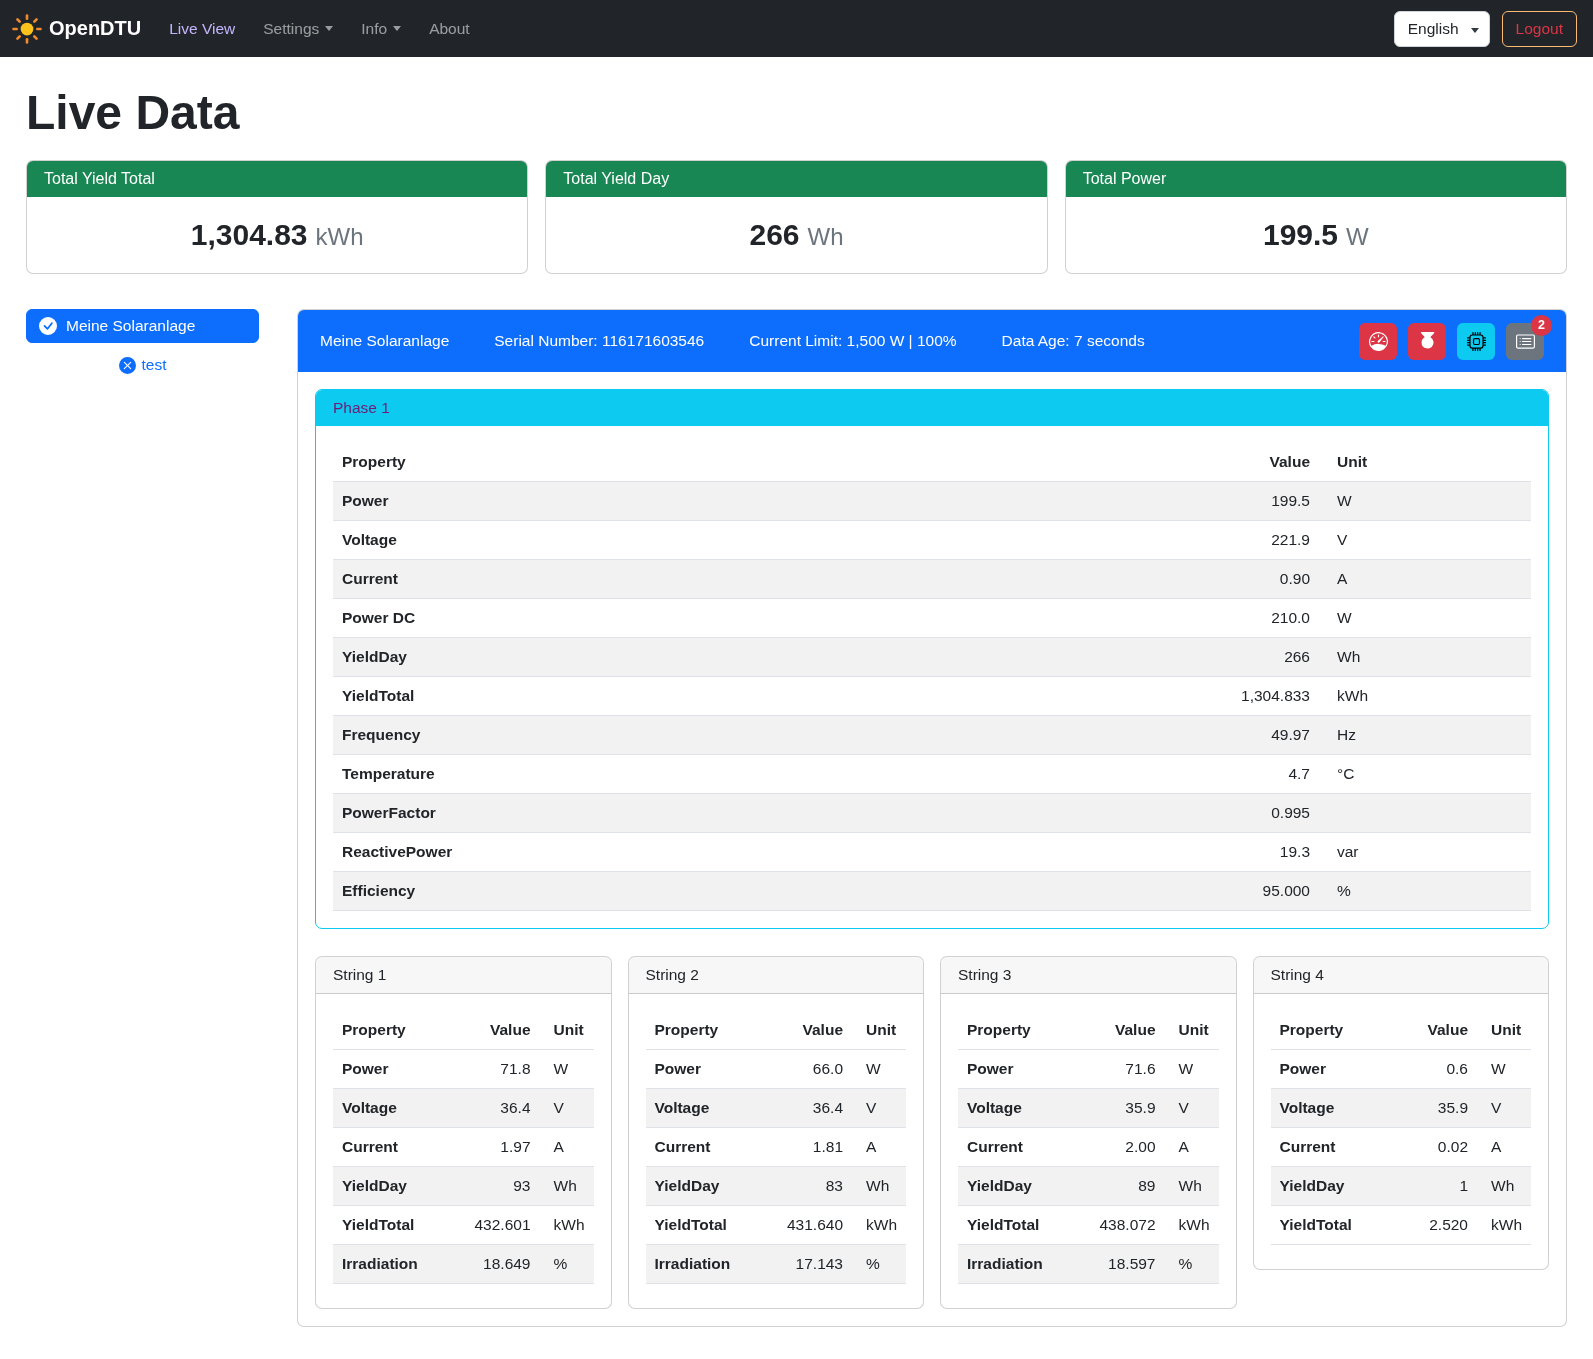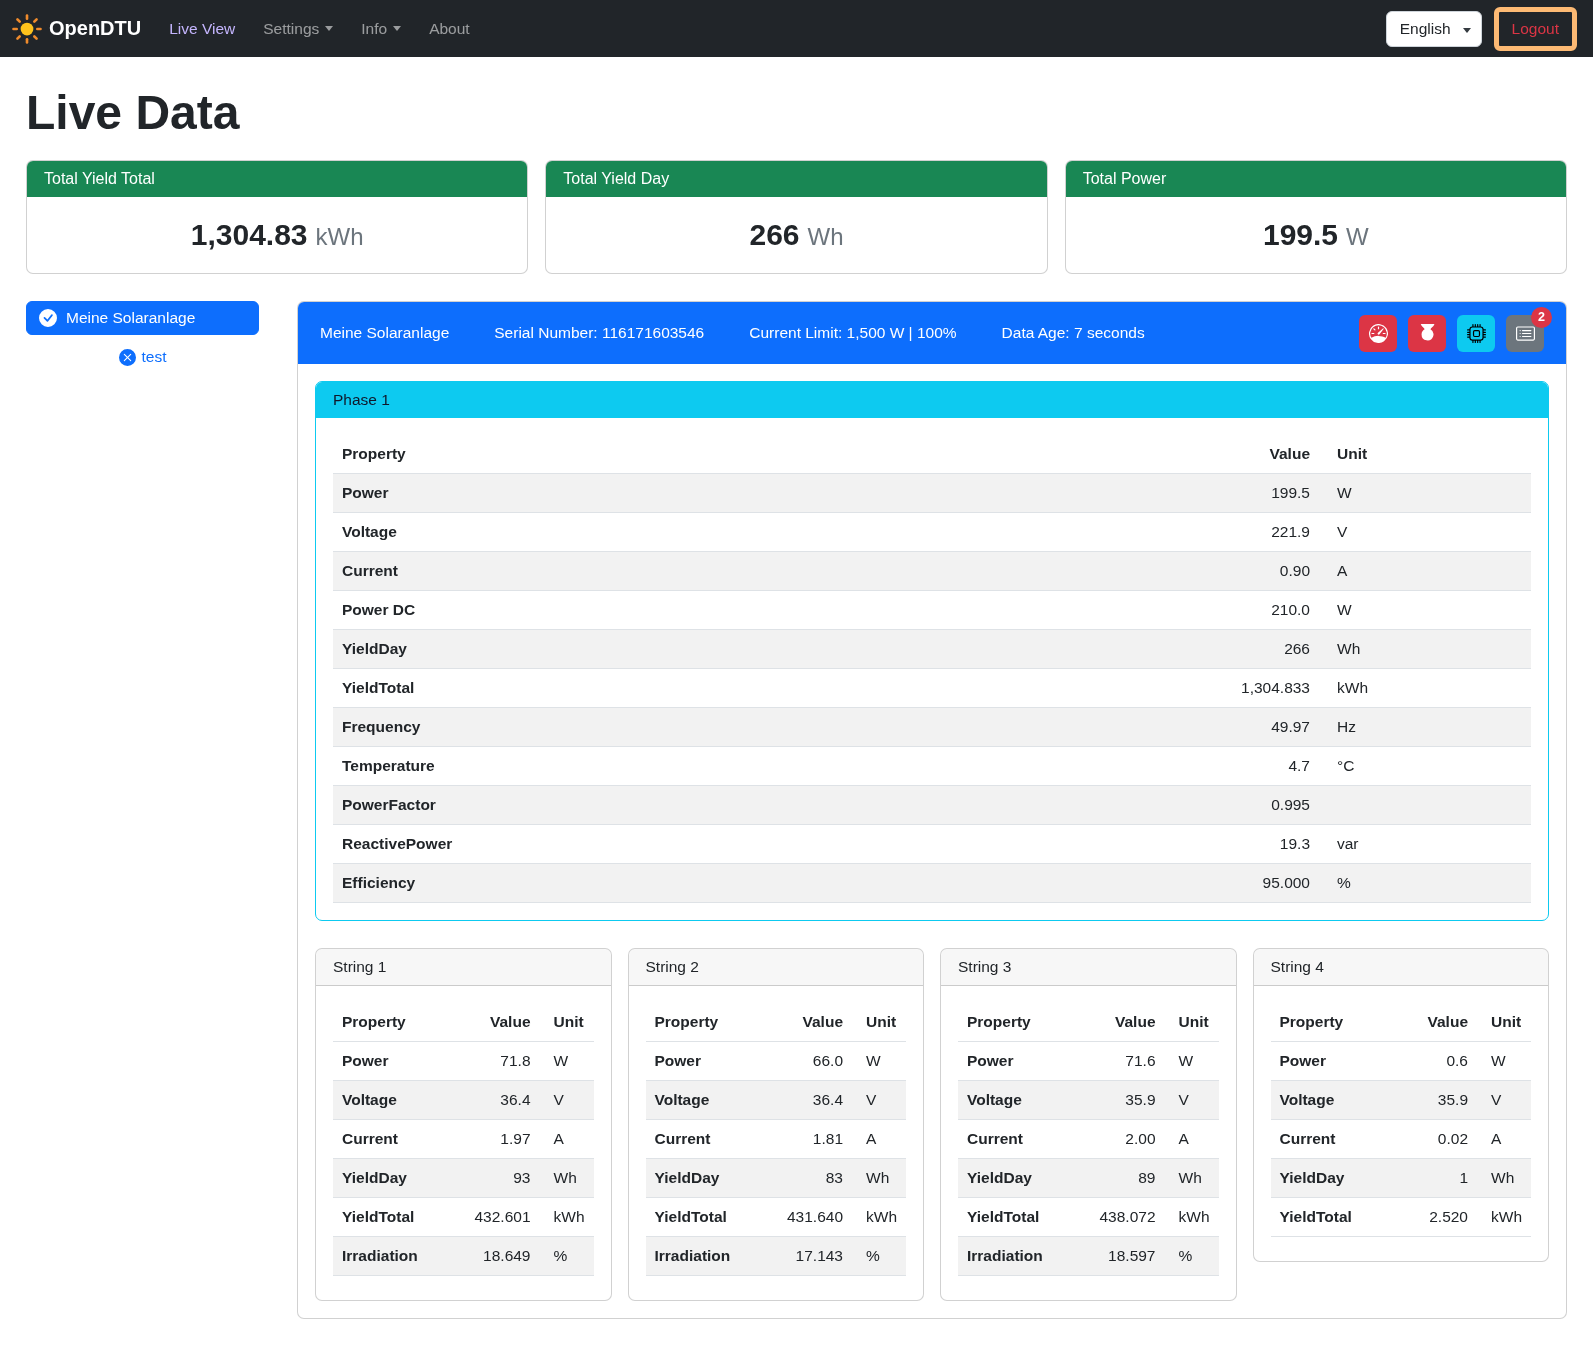--- a/index.html
+++ b/index.html
@@ -38,29 +38,29 @@
     border-top: 5px solid currentColor;
   }
   .nav-right { margin-left: auto; display: flex; gap: 12px; align-items: center; }
   .lang-select {
     background: #fff; border: 1px solid #ced4da; border-radius: 6px;
     padding: 8px 30px 8px 13px; font-size: 15.5px; color: #212529;
     position: relative; cursor: pointer;
   }
   .lang-select .sel-caret { position: absolute; right: 10px; top: 16px; color: #343a40; }
   .logout-btn {
-    background: transparent; border: 5px solid #fdba74; color: #dc3545;
+    background: transparent; border: 1px solid #fdba74; color: #dc3545;
     border-radius: 6px; padding: 8px 13px; font-size: 15.5px;
     cursor: pointer; font-family: inherit;
   }
   
   .container { padding: 6px 26px 34px; }
   h1.page-title { font-size: 48px; font-weight: 600; margin: 22px 0 20px; }
   
-  .summary-row { display: flex; gap: 17px; margin-bottom: 27px; }
+  .summary-row { display: flex; gap: 17px; margin-bottom: 35px; }
   .summary-card {
     flex: 1; border: 1px solid rgba(0,0,0,.18); border-radius: 7px;
     overflow: hidden; background: #fff;
   }
   .summary-header { background: #198754; color: #fff; padding: 9px 17px; font-size: 16px; }
   .summary-body { padding: 21px 16px; text-align: center; }
   .summary-value { font-size: 30px; font-weight: 600; color: #212529; }
   .summary-unit { font-size: 24px; color: #6c757d; margin-left: 8px; }
   
   .main-row { display: flex; gap: 38px; align-items: flex-start; }
@@ -94,21 +94,21 @@
   .icon-btn.secondary { background: #6c757d; color: #fff; }
   .count-badge {
     position: absolute; top: -8px; right: -8px;
     background: #dc3545; color: #fff; font-size: 12.5px; font-weight: bold;
     min-width: 21px; height: 21px; border-radius: 11px;
     display: flex; align-items: center; justify-content: center; padding: 0 5px;
   }
   .panel-body { padding: 17px; }
   
   .phase-card { border: 1px solid #0dcaf0; border-radius: 7px; overflow: hidden; margin-bottom: 27px; background: #fff; }
-  .phase-header { background: #0dcaf0; color: #0f172a; padding: 9px 17px; }
+  .phase-header { background: #0dcaf0; color: #701a75; padding: 9px 17px; }
   .phase-body { padding: 17px; }
   
   .strings-row { display: flex; gap: 16px; align-items: flex-start; }
   .string-card { flex: 1; border: 1px solid rgba(0,0,0,.18); border-radius: 7px; background: #fff; }
   .string-header {
     background: rgba(0,0,0,.03); border-bottom: 1px solid rgba(0,0,0,.18);
     padding: 9px 17px; border-radius: 7px 7px 0 0;
   }
   .string-body { padding: 17px 17px 24px; }
   

